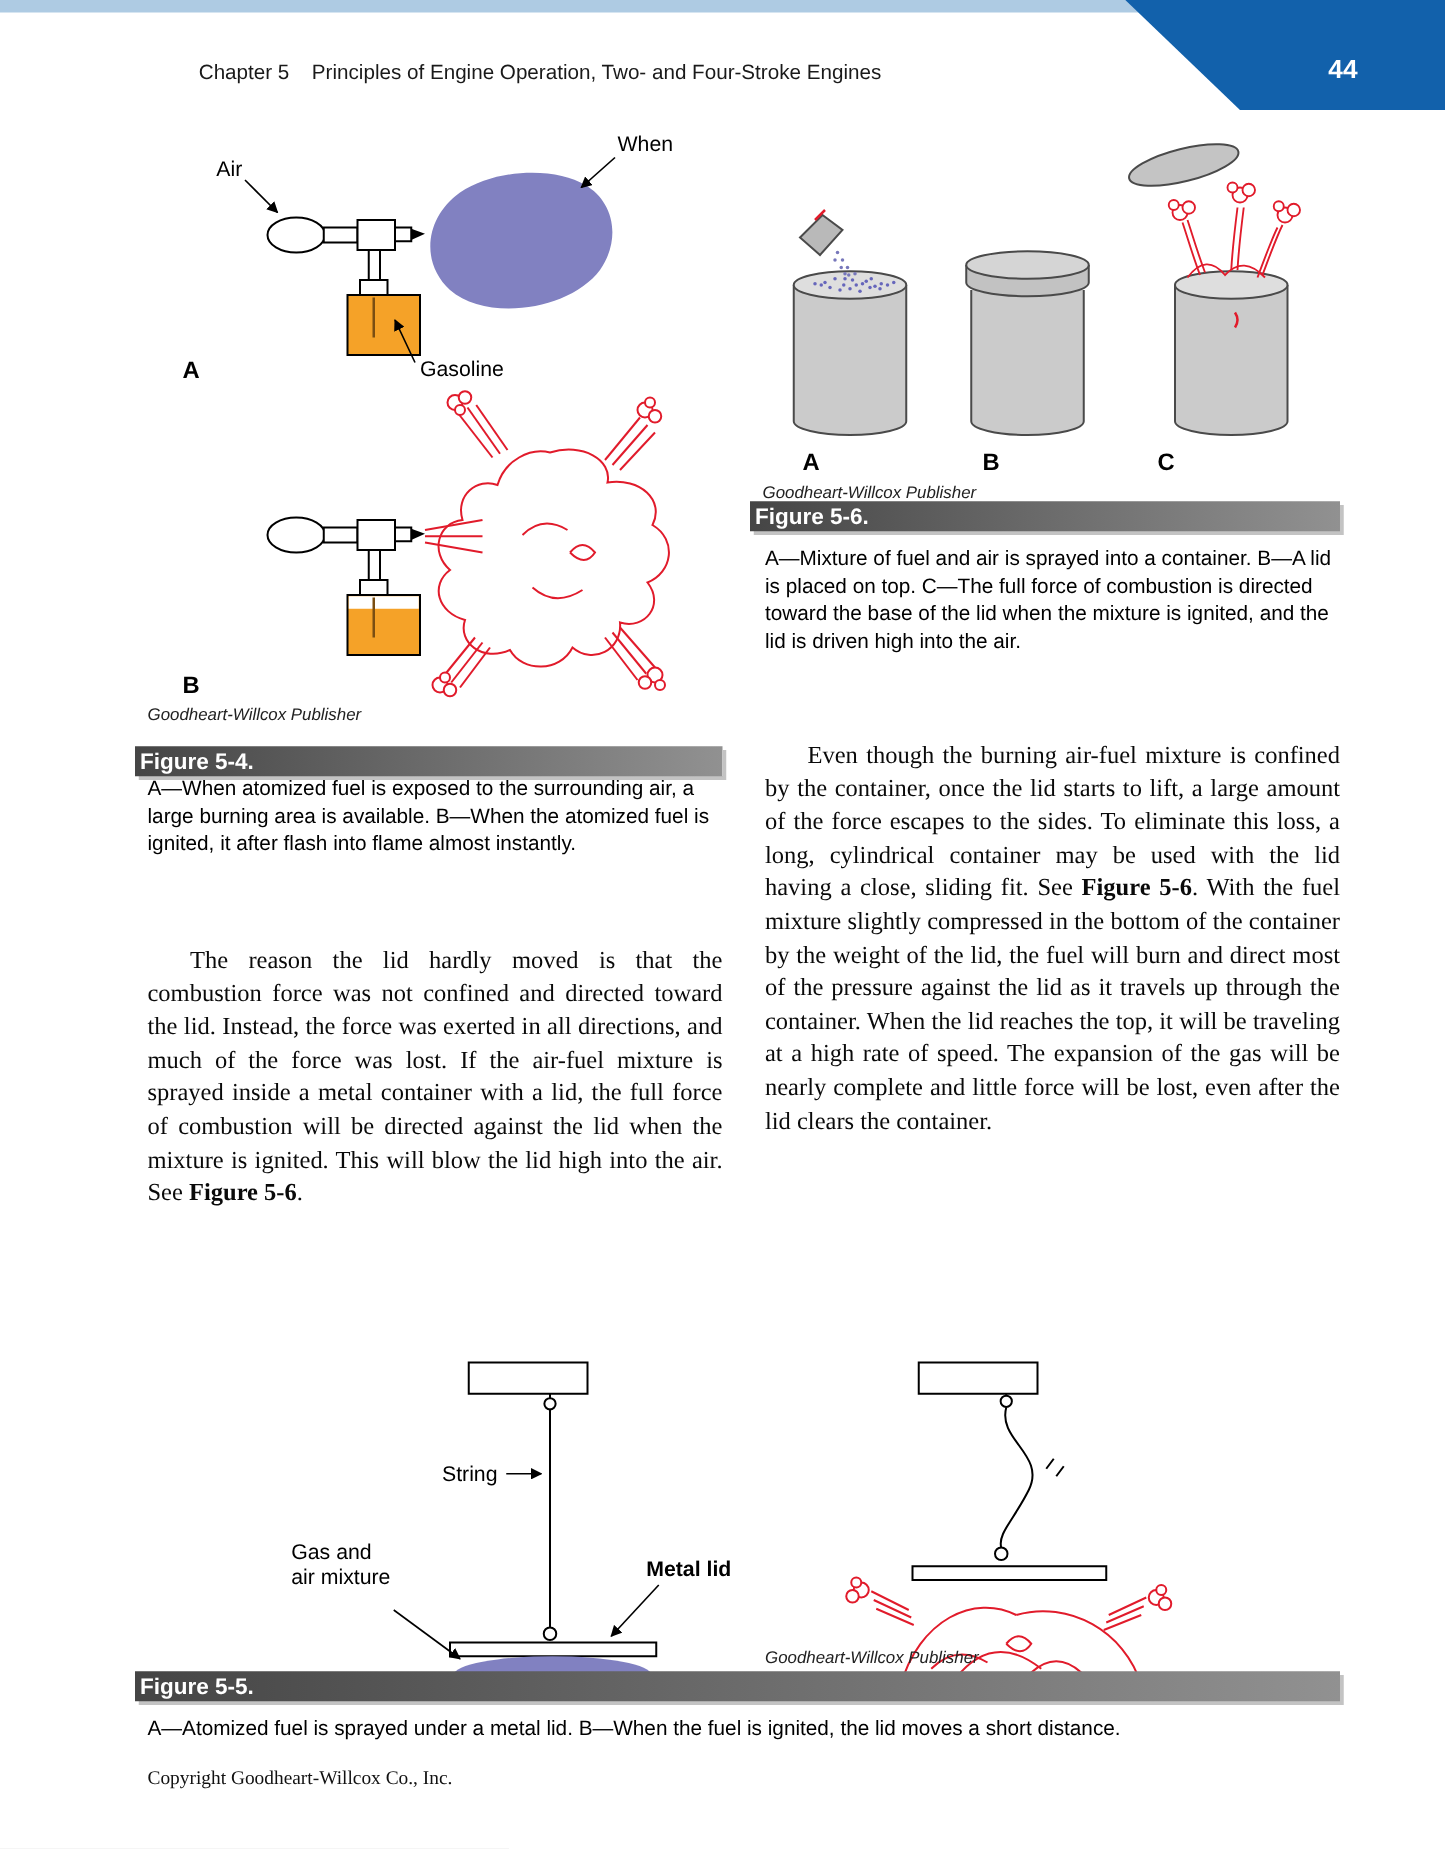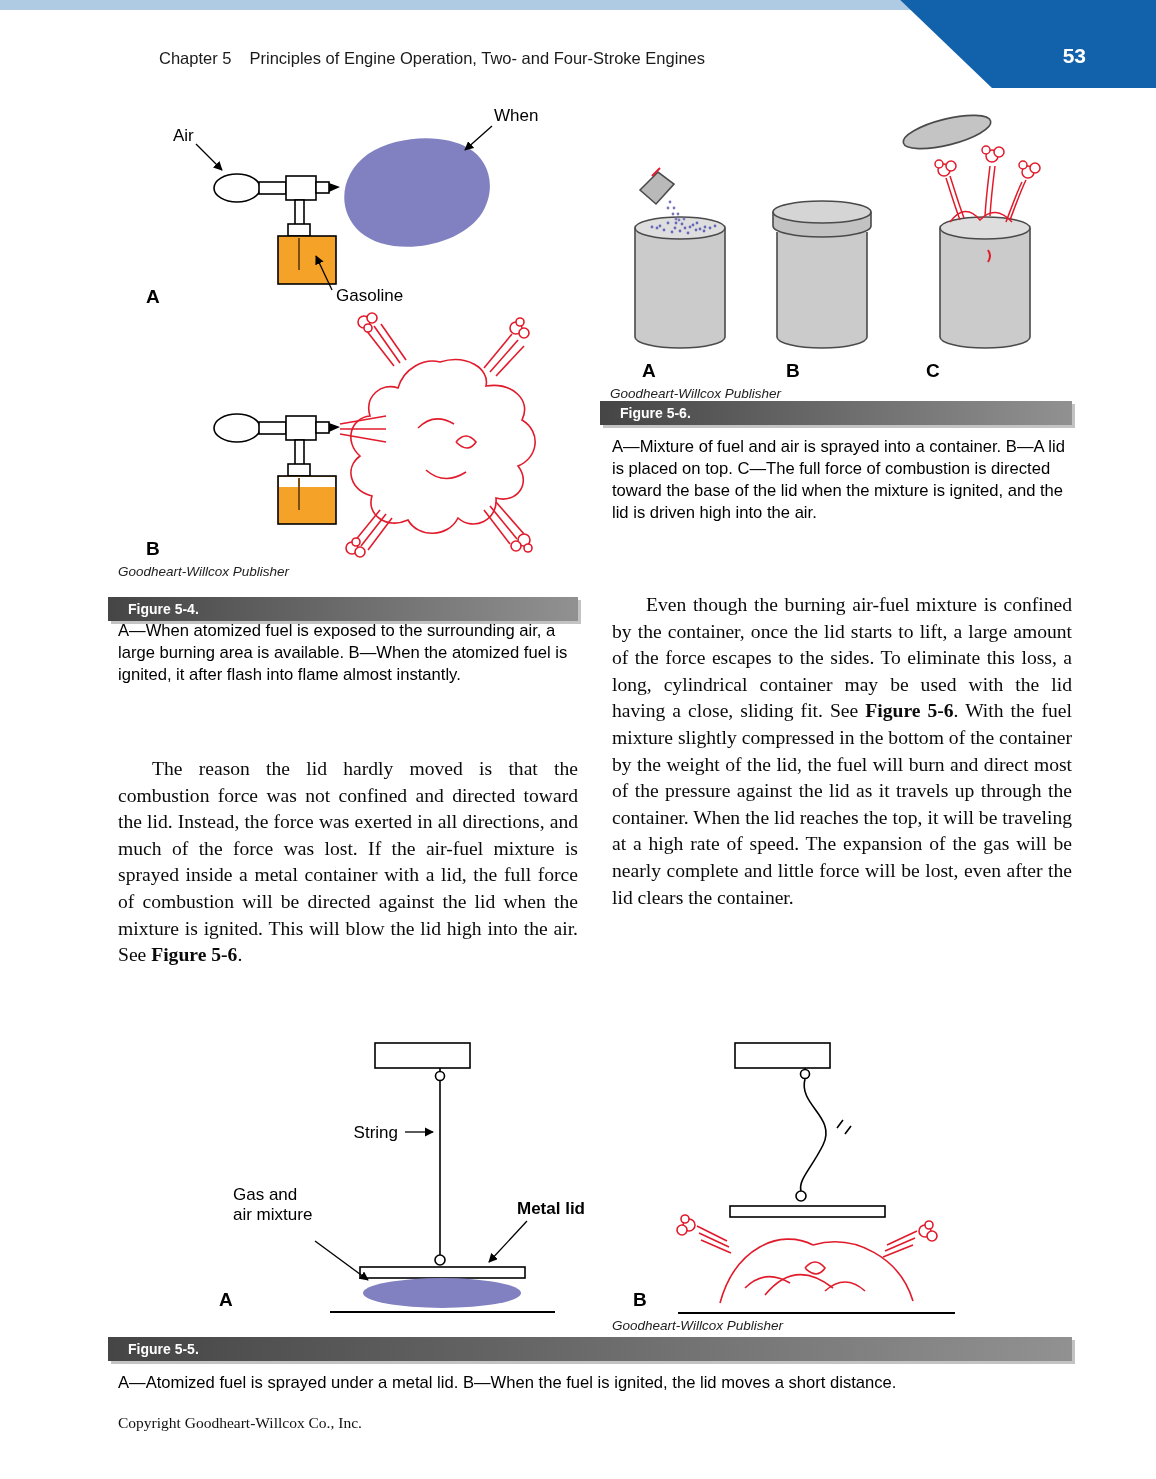--- a/index.html
+++ b/index.html
@@ -16,23 +16,23 @@
     left:878px; top:0; width:278px; height:88px; background:#1261ab;
     clip-path:polygon(8% 0, 100% 0, 100% 100%, 41% 100%);
   }
   .page-number { right:70px; top:44px; color:#ffffff; font-weight:bold; font-size:21px; }
 
   .running-head { left:120px; top:49px; font-size:16.5px; color:#1a1a1a;margin-left:39px; }
   .running-head .title { margin-left:18px; }
 
   
   .figbar {
-    height:24px; line-height:24px; padding-left:20px; box-sizing:border-box;
+    height:24px; line-height:24px; padding-left:4px; box-sizing:border-box;
     background:linear-gradient(90deg,#454545,#919191);
-    color:#ffffff; font-weight:bold; font-size:14px;
+    color:#ffffff; font-weight:bold; font-size:18px;
     box-shadow:3px 3px 0 #c3c3c3;
   }
   .credit { font-style:italic; font-size:13.5px; color:#222; text-align:left; }
   .caption { font-size:16.6px; line-height:22px; color:#000; }
   .bodytext {
     font-family:"Liberation Serif", serif; font-size:19.6px; line-height:26.6px;
     text-align:justify; text-indent:34px; color:#0a0a0a; margin:0;
   }
   .figlabel { font-size:17px; color:#000; }
   .figletter { font-weight:bold; font-size:19px; color:#000; }
@@ -40,21 +40,21 @@
   .footer { font-family:"Liberation Serif", serif; font-size:15.5px; color:#111; }
   svg { position:absolute; left:0; top:0; }
 </style>
 </head>
 <body>
 
 <div class="page">
 
   <div class="abs top-band"></div>
   <div class="abs corner-blue"></div>
-  <div class="abs page-number">53</div>
+  <div class="abs page-number">44</div>
 
   <div class="abs running-head">
     <span>Chapter 5</span><span class="title">Principles of Engine Operation, Two- and Four-Stroke Engines</span>
   </div>
 
   <div class="abs" style="left:118px; top:98px; width:462px; height:466px;">
     <svg width="462" height="466" viewBox="0 0 462 466">
       <defs>
         <marker id="arrA" viewBox="0 0 10 10" refX="9" refY="5" markerWidth="7" markerHeight="7" orient="auto-start-reverse">
           <path d="M0,0 L10,5 L0,10 z" fill="#000"></path>
@@ -244,21 +244,21 @@
   <div class="abs credit" style="left:610px; top:386px; width:460px;">Goodheart-Willcox Publisher</div>
   <div class="abs figbar" style="left:600px; top:401px; width:472px;">
     <span>Figure 5-6.</span>
   </div>
   <div class="abs caption" style="left:612px; top:436px; width:462px;">A—Mixture of fuel and air is sprayed into a container. B—A lid is placed on top. C—The full force of combustion is directed toward the base of the lid when the mixture is ignited, and the lid is driven high into the air.</div>
 
   <p class="abs bodytext" style="left:612px; top:592px; width:460px;">
     <span>Even though the burning air-fuel mixture is confined by the container, once the lid starts to lift, a large amount of the force escapes to the sides. To eliminate this loss, a long, cylindrical container may be used with the lid having a close, sliding fit. See </span><b>Figure 5-6</b><span>. With the fuel mixture slightly compressed in the bottom of the container by the weight of the lid, the fuel will burn and direct most of the pressure against the lid as it travels up through the container. When the lid reaches the top, it will be traveling at a high rate of speed. The expansion of the gas will be nearly complete and little force will be lost, even after the lid clears the container.</span>
   </p>
 
-  <div class="abs" style="left:165px; top:1033px; width:910px; height:290px;">
+  <div class="abs" style="left:165px; top:1080px; width:910px; height:290px;">
     <svg width="910" height="290" viewBox="0 0 910 290">
       <defs>
         <marker id="arrB" viewBox="0 0 10 10" refX="9" refY="5" markerWidth="7" markerHeight="7" orient="auto-start-reverse">
           <path d="M0,0 L10,5 L0,10 z" fill="#000"></path>
         </marker>
       </defs>
 
       <g stroke="#000" stroke-width="1.6" fill="#fff">
         <rect x="210" y="10" width="95" height="25"></rect>
         <line x1="275" y1="35" x2="275" y2="39"></line>

